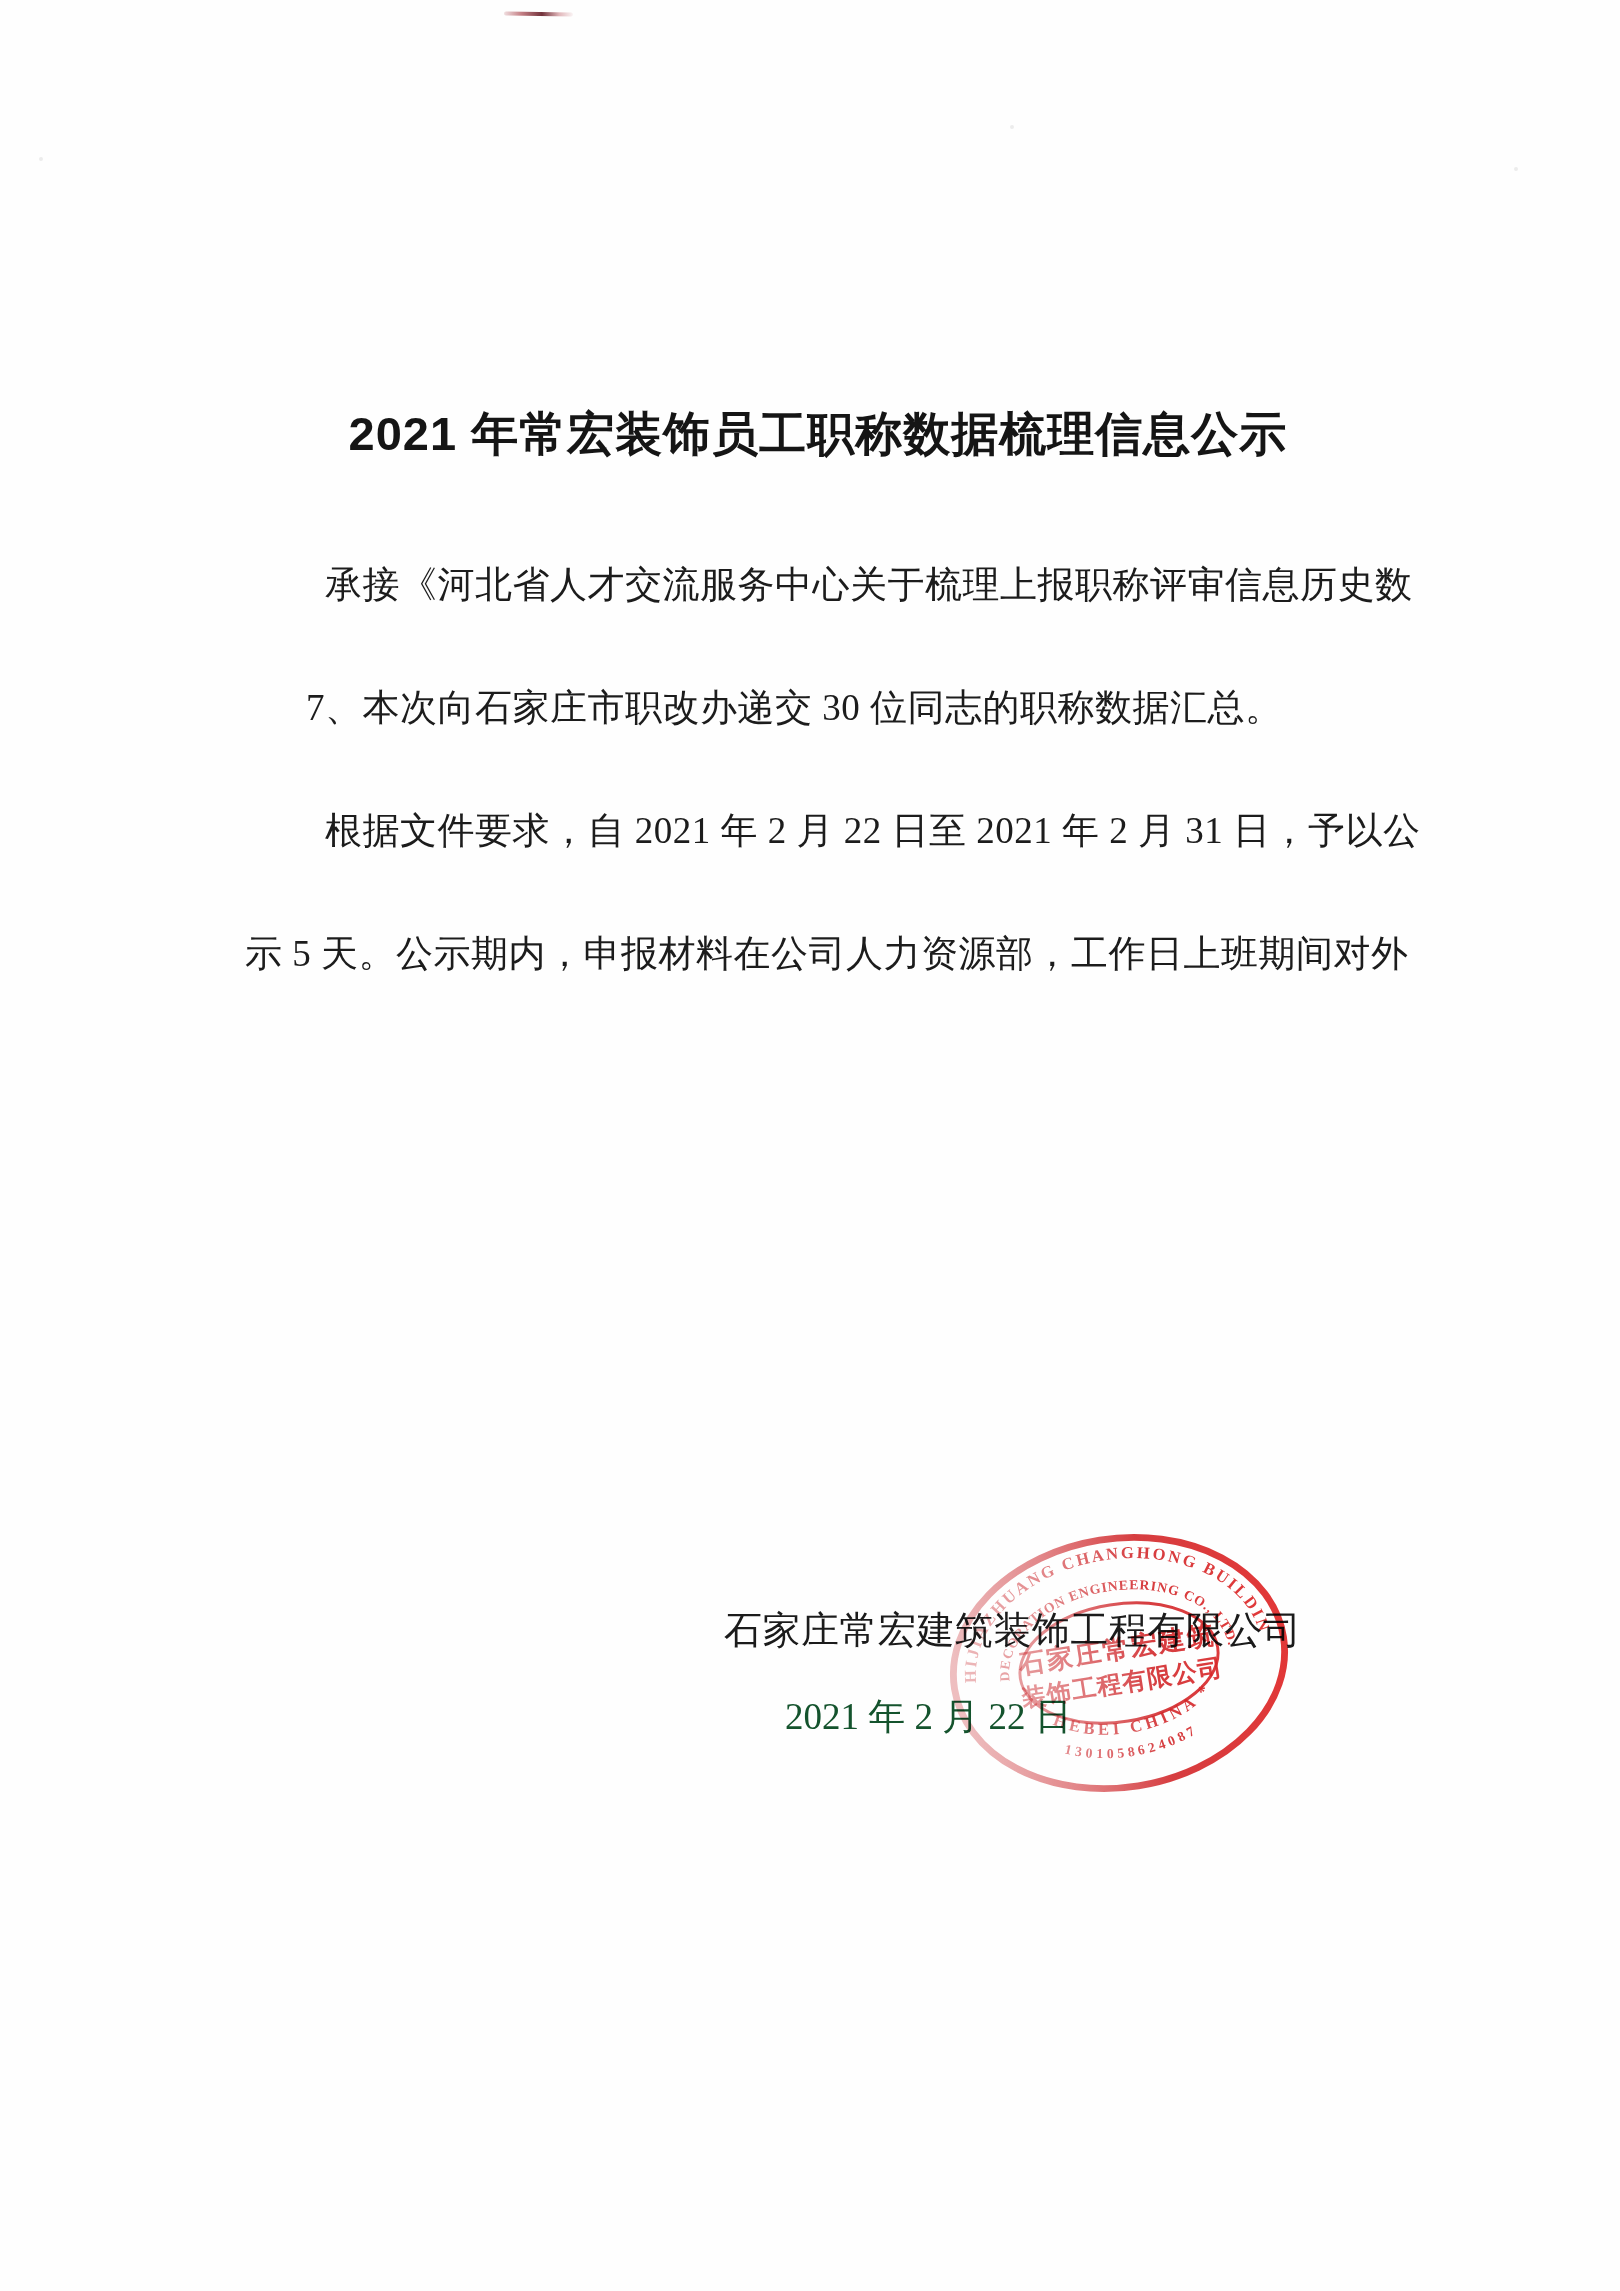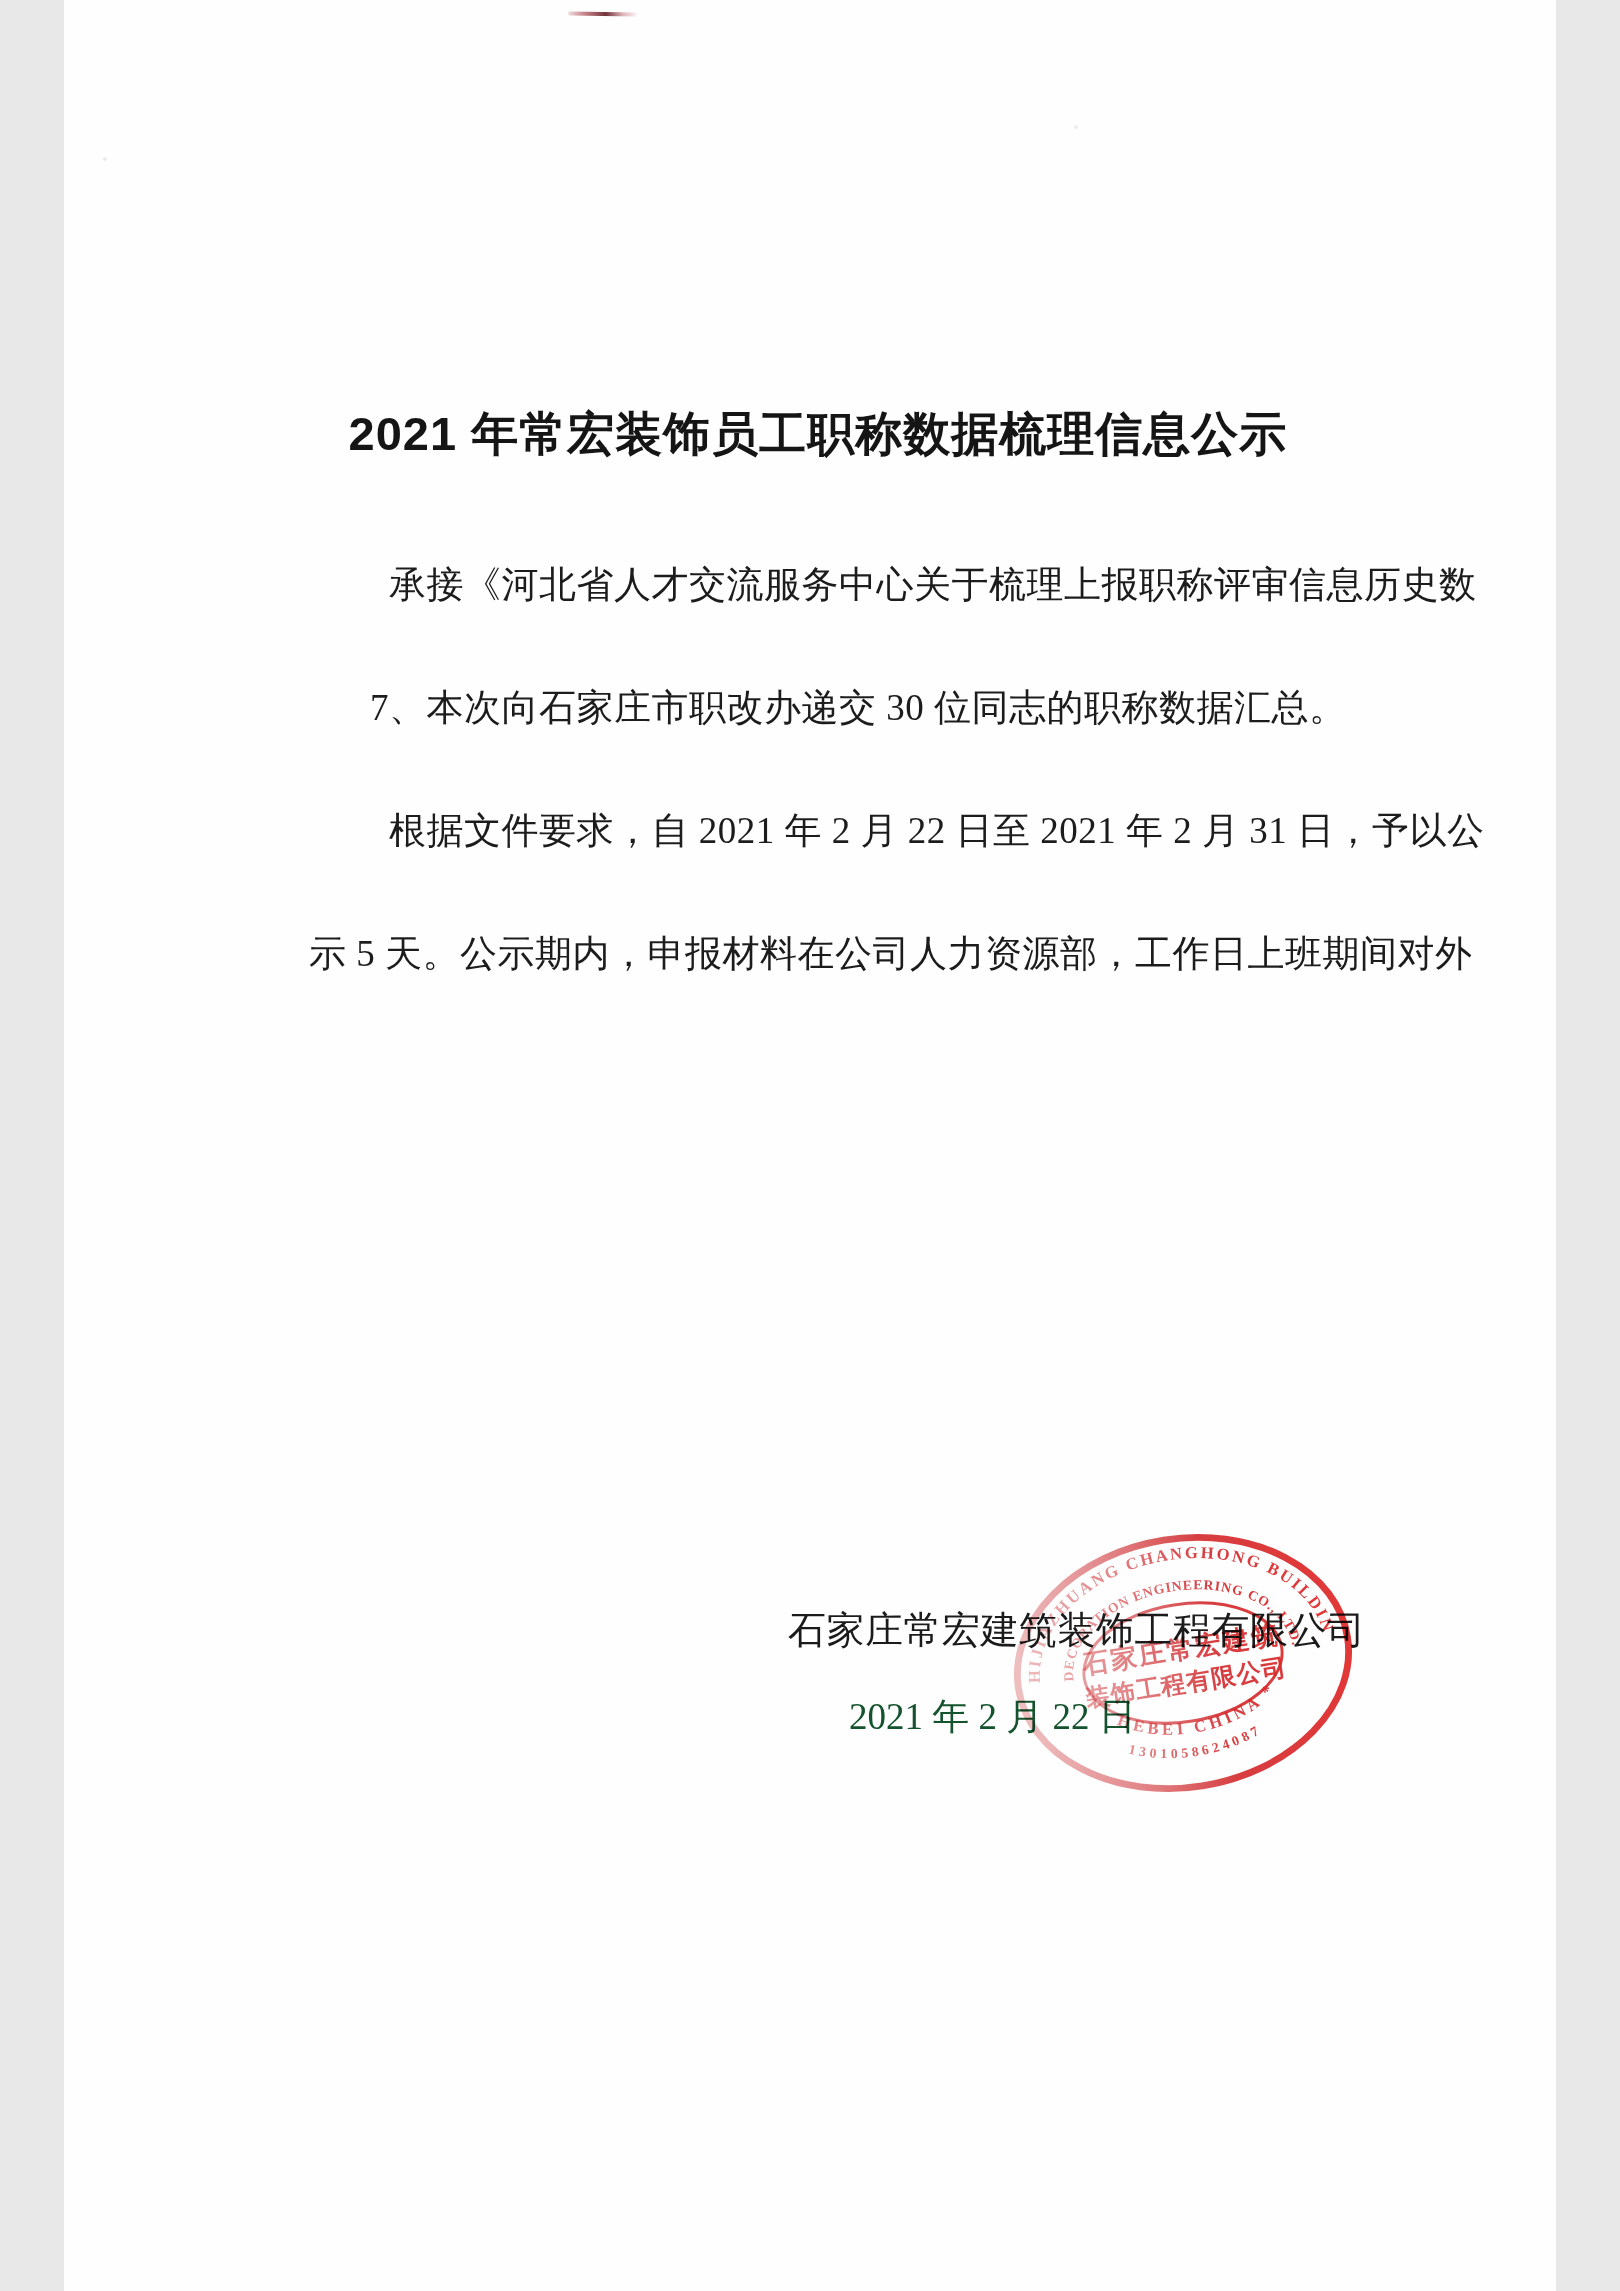--- a/index.html
+++ b/index.html
@@ -1,18 +1,18 @@
 <!DOCTYPE html>
 <html><head>
 <meta charset="utf-8">
 <style>
   html,body { margin:0; padding:0; background:#e8e8e8; }
   .page {
     position:relative;
-    width:1492px; height:2292px;
+    width:1620px; height:2292px;
     margin:0 auto;
     background:#fefefe;
     overflow:hidden;
     font-family:"Liberation Serif","DejaVu Serif",serif;
     color:#1e1e1e;
   }
   
   .scan-mark {
     position:absolute; left:504px; top:11.8px; width:69px; height:3.9px;
     border-radius:2px;

